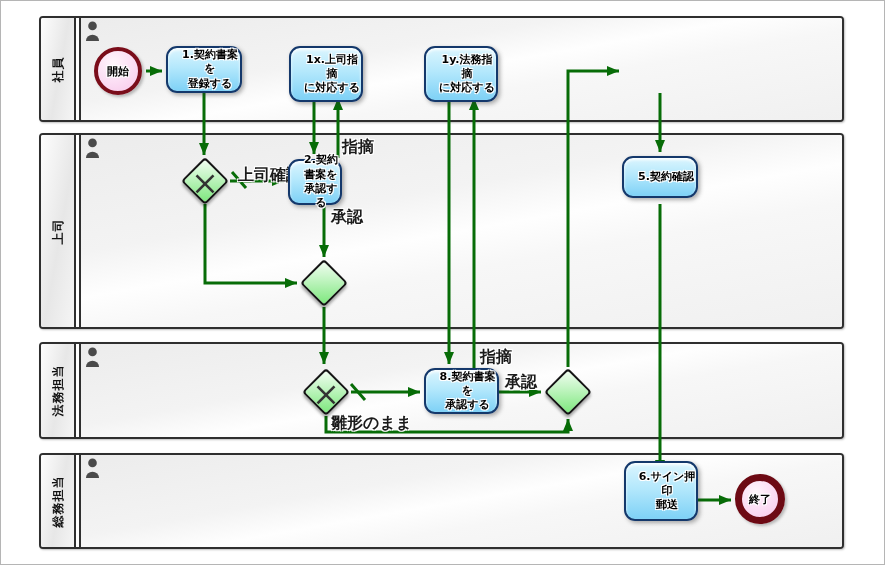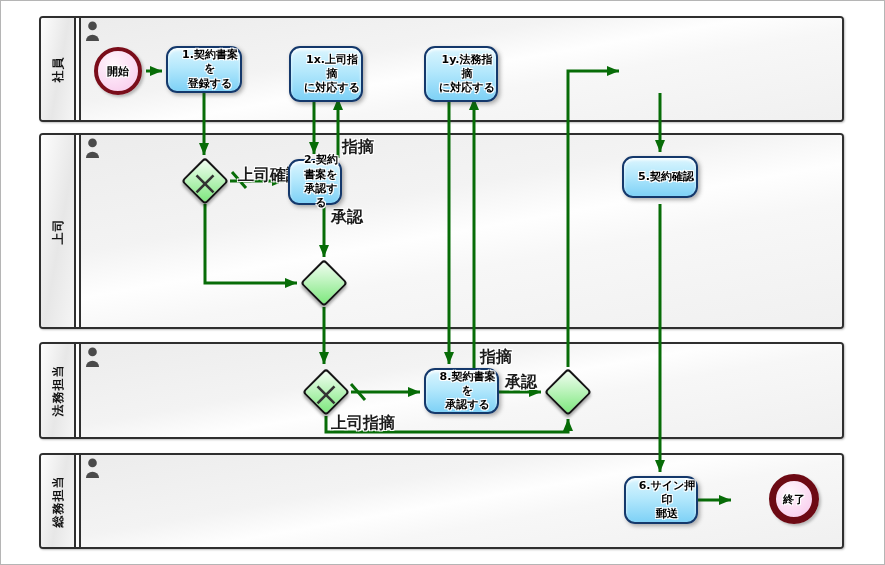--- a/index.html
+++ b/index.html
@@ -58,21 +58,21 @@
   .gateway svg { position:absolute; left:0; top:0; }
   .event {
     position:absolute; border-radius:50%; box-sizing:border-box;
     display:flex; align-items:center; justify-content:center;
     font-weight:bold; font-size:11px; color:#000;
     text-shadow:-1px -1px 0 #fff,1px -1px 0 #fff,-1px 1px 0 #fff,1px 1px 0 #fff;
     background:radial-gradient(circle at 38% 30%,#fff6fc 0%,#fbdcf3 55%,#f7c7e9 100%);
     box-shadow:2px 2px 3px rgba(0,0,0,.25);
   }
   .event.start { left:93px; top:46px; width:48px; height:48px; border:4px solid #7a0d1a; }
-  .event.end   { left:768px; top:473px; width:50px; height:50px; border:7px solid #6d0a14; }
+  .event.end   { left:734px; top:473px; width:50px; height:50px; border:7px solid #6d0a14; }
   
   .flow-label {
     position:absolute; font-family:"DejaVu Serif","Liberation Serif",serif;
     font-weight:bold; font-size:16px; color:#1b1b1b; white-space:nowrap;
     text-shadow:-1px -1px 0 #fff,1px -1px 0 #fff,-1px 1px 0 #fff,1px 1px 0 #fff;
   }
 </style>
 </head>
 <body>
 
@@ -152,37 +152,37 @@
 
     <line x1="231" y1="171" x2="245" y2="187"></line>
     <line x1="350" y1="383" x2="364" y2="399"></line>
   </svg>
 
   <div class="flow-label" style="left:237px;top:164px">上司確認</div>
   <div class="flow-label" style="left:341px;top:136px">指摘</div>
   <div class="flow-label" style="left:330px;top:206px">承認</div>
   <div class="flow-label" style="left:479px;top:346px">指摘</div>
   <div class="flow-label" style="left:504px;top:371px">承認</div>
-  <div class="flow-label" style="left:330px;top:412px">上司指摘</div>
+  <div class="flow-label" style="left:330px;top:412px">雛形のまま</div>
 
   <div class="event start">開始</div>
   <div class="event end">終了</div>
 
   <div class="task" style="left:165px;top:45px;width:76px;height:47px">1.契約書案を
 登録する</div>
   <div class="task" style="left:288px;top:45px;width:74px;height:56px">1x.上司指摘
 に対応する</div>
   <div class="task" style="left:423px;top:45px;width:74px;height:56px">1y.法務指摘
 に対応する</div>
   <div class="task" style="left:287px;top:158px;width:54px;height:46px">2.契約書案を
 承認する</div>
   <div class="task" style="left:621px;top:155px;width:76px;height:42px">5.契約確認</div>
   <div class="task" style="left:423px;top:367px;width:75px;height:46px">8.契約書案を
 承認する</div>
-  <div class="task" style="left:623px;top:475px;width:74px;height:48px">6.サイン押印
+  <div class="task" style="left:623px;top:460px;width:74px;height:60px">6.サイン押印
 郵送</div>
 
   <div class="gateway" style="left:187px;top:163px">
     <svg width="34" height="34" viewBox="0 0 34 34">
         <path d="M17,5 L17,29 M5,17 L29,17" stroke="#333" stroke-width="2.6" fill="none"></path>
       </svg>
   </div>
   <div class="gateway" style="left:306px;top:265px"></div>
   <div class="gateway" style="left:308px;top:374px">
     <svg width="34" height="34" viewBox="0 0 34 34">

